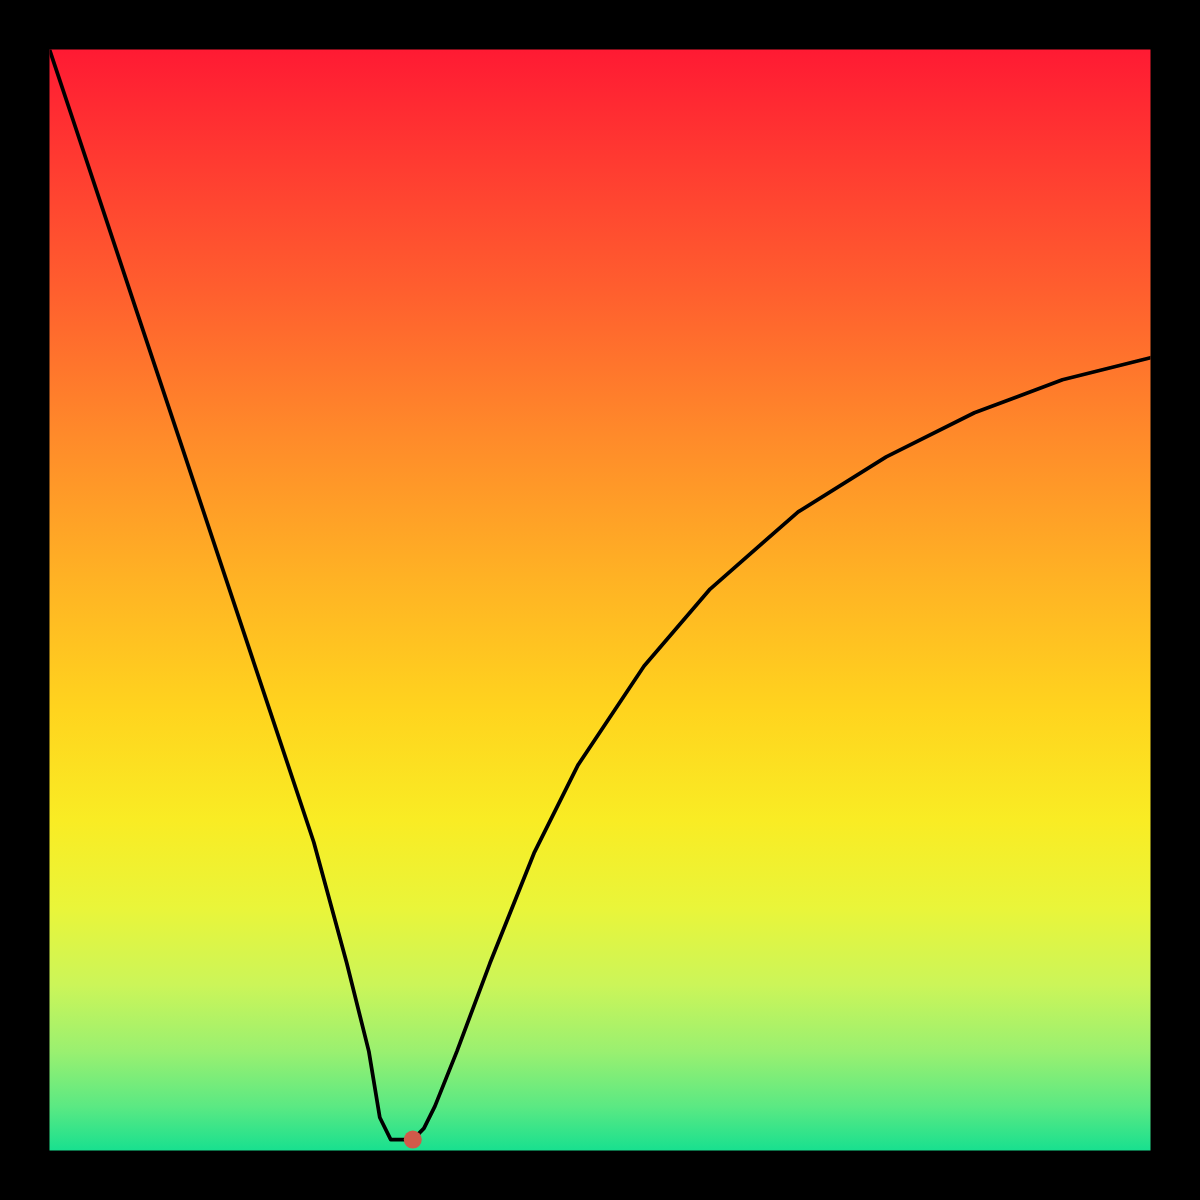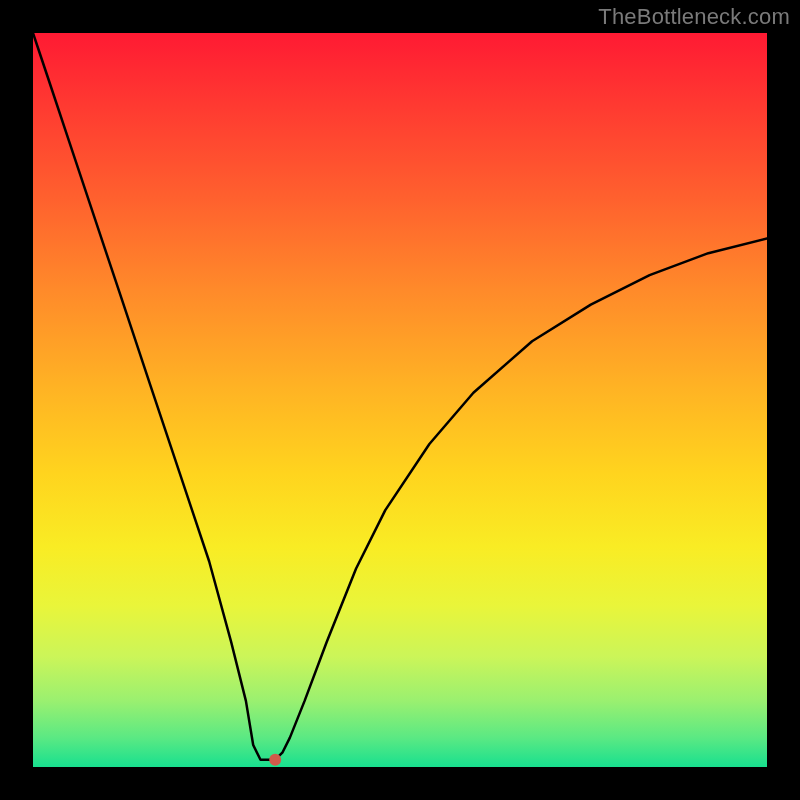--- a/index.html
+++ b/index.html
@@ -54,20 +54,19 @@
     font-size: 22px;
     font-weight: 500;
     letter-spacing: 0.2px;
     user-select: none;
   }
 </style>
 </head>
 <body>
 
 <div class="frame">
-  <div class="watermark">TheBottleneck.com</div>
   <div class="plot-area">
     <svg viewBox="0 0 734 734" preserveAspectRatio="none">
       <path id="curve-path" fill="none" stroke="#000" stroke-width="2.5" stroke-linejoin="round" stroke-linecap="round" d="M0.0 0.0 L14.7 44.0 L36.7 110.1 L58.7 176.2 L88.1 264.2 L117.4 352.3 L146.8 440.4 L176.2 528.5 L198.2 609.2 L212.9 667.9 L220.2 712.0 L227.5 726.7 L234.9 726.7 L242.2 726.7 L249.6 719.3 L256.9 704.6 L271.6 667.9 L293.6 609.2 L323.0 535.8 L352.3 477.1 L396.4 411.0 L440.4 359.7 L499.1 308.3 L557.8 271.6 L616.6 242.2 L675.3 220.2 L734.0 205.5"></path>
       <circle id="marker-dot" r="6" cx="242.2" cy="726.7" fill="#d05a4a"></circle>
     </svg>
   </div>
 </div>
 
 </body></html>

